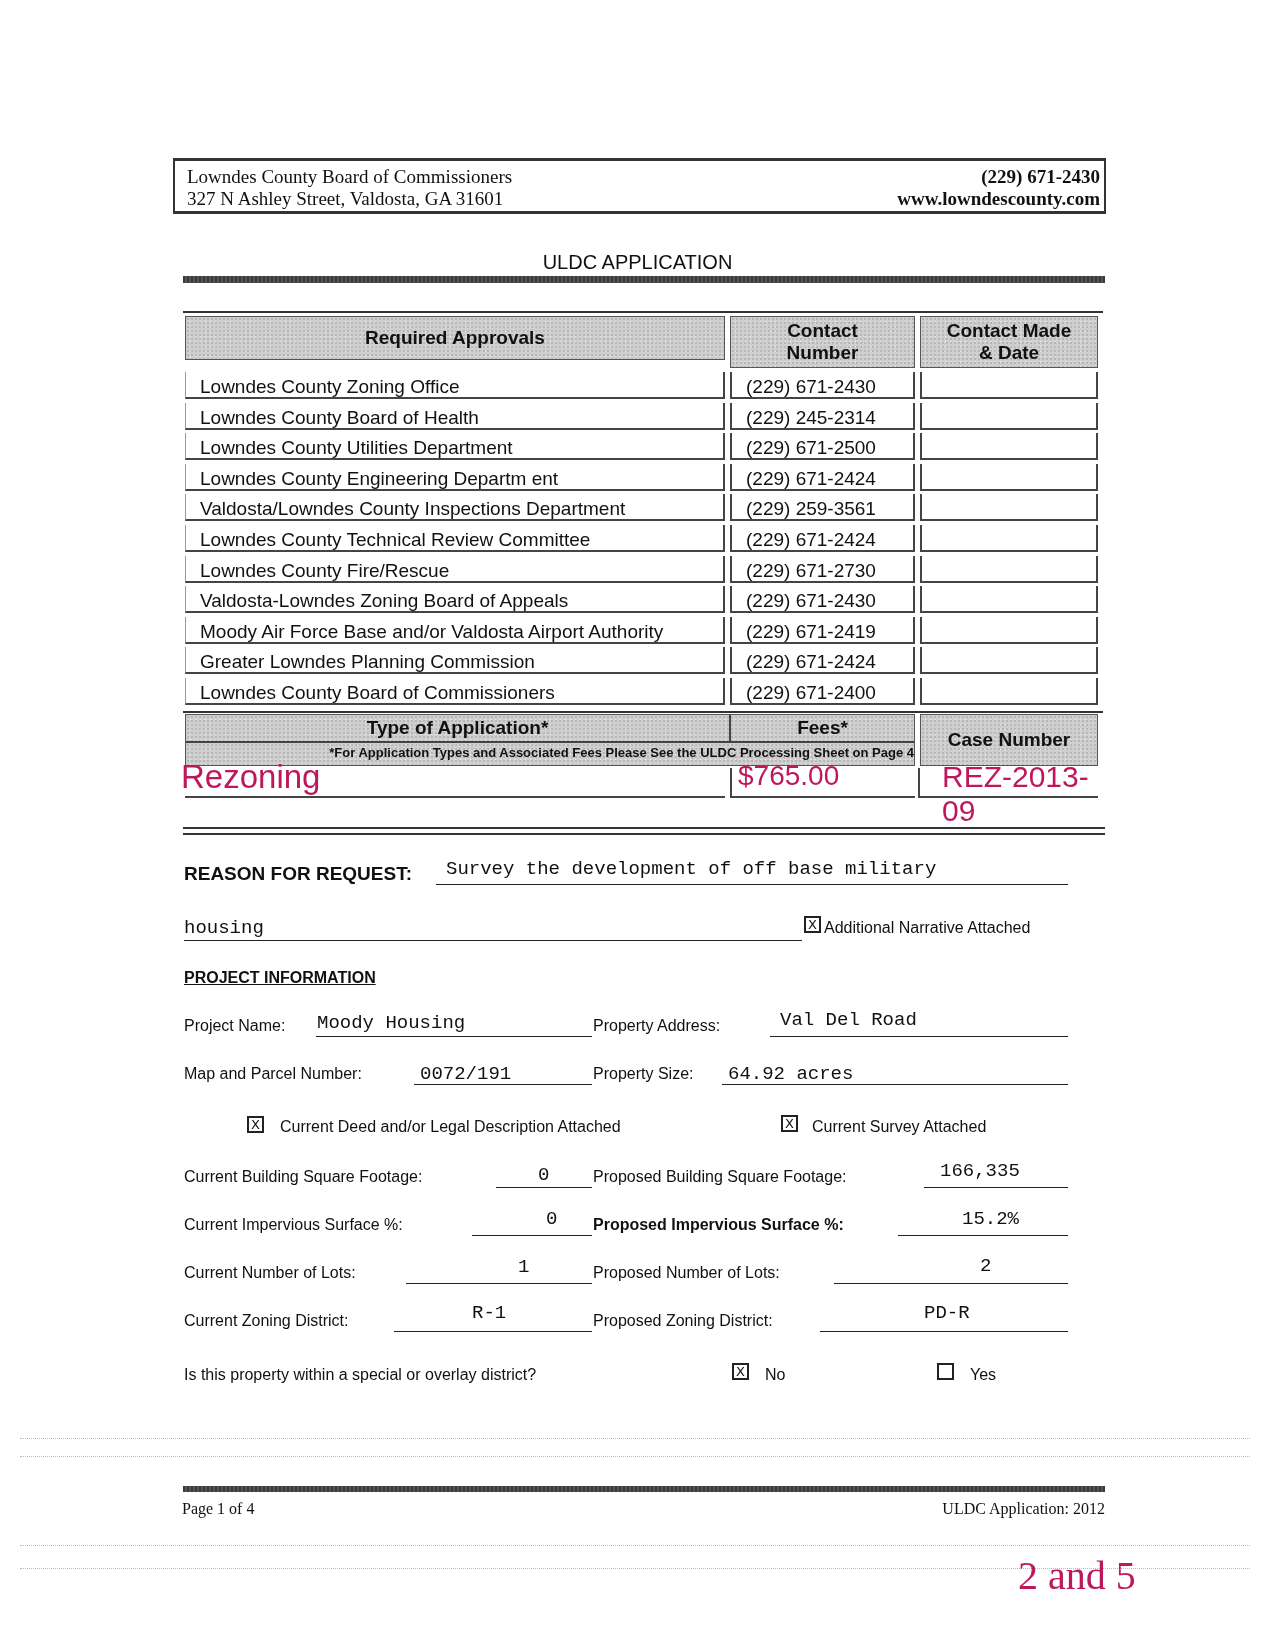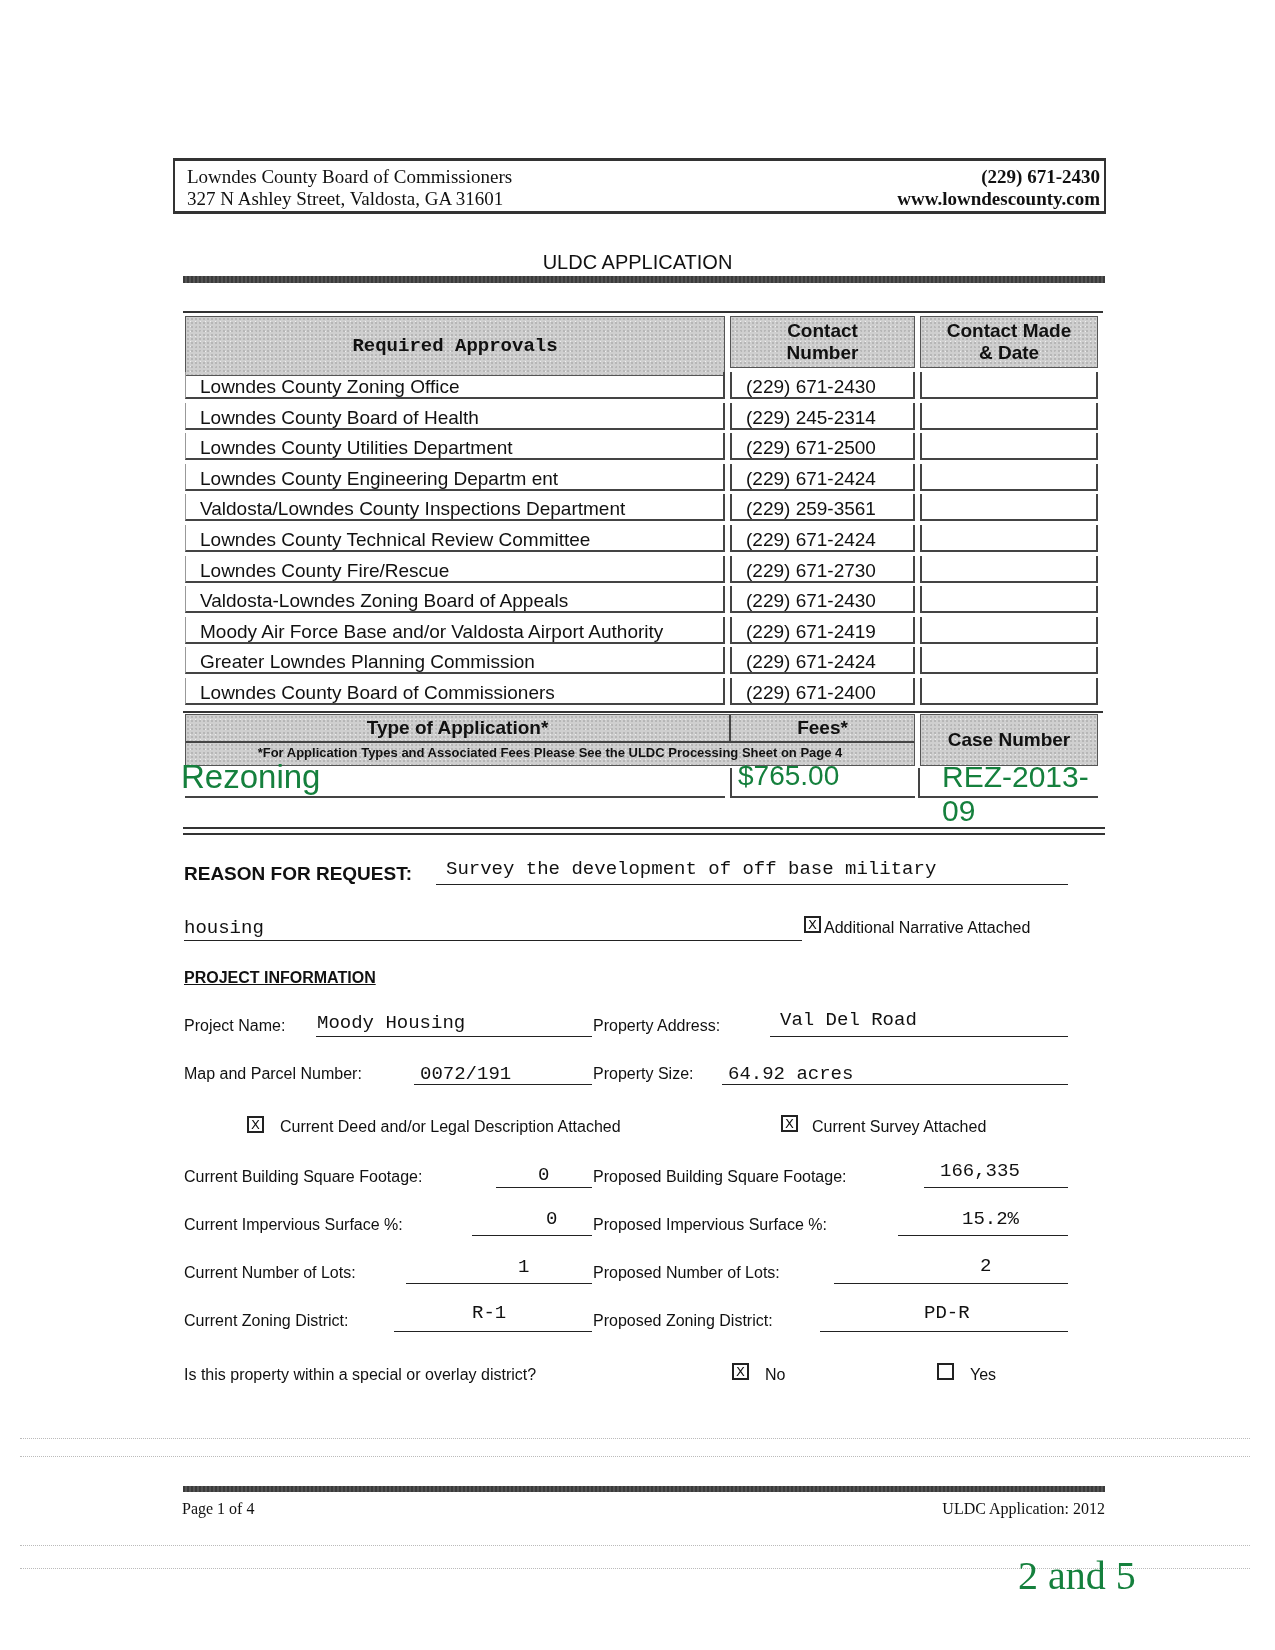--- a/index.html
+++ b/index.html
@@ -30,22 +30,22 @@
   .cell { position: absolute; box-sizing: border-box; font-size: 19px; }
   .col1 { left: 0; width: 540px; }
   .col2 { left: 545px; width: 185px; }
   .col3 { left: 735px; width: 178px; }
   .hcell { font-weight: bold; text-align: center; border: 1px solid #555; line-height: 22px; display:flex; align-items:center; justify-content:center; flex-direction: column; }
   .row-cell { height: 27px; border-bottom: 2px solid #444; border-right: 2px solid #444; padding-left: 14px; line-height: 29px; white-space: nowrap; }
   .row-cell.c1 { border-left: 1px solid #999; }
   .row-cell.c2 { padding-left: 14px; border-left: 2px solid #444; }
   .row-cell.c3 { border-left: 2px solid #444; }
 
-  .note { font-size: 13px; font-weight: bold; text-align: center; line-height: 16px; }
-  .handwrite { position: absolute; font-size: 33px; color: #15803d; }
+  .note { font-size: 13px; font-weight: bold; text-align: right; line-height: 16px; }
+  .handwrite { position: absolute; font-size: 33px; color: #be185d; }
 
   .label { position: absolute; font-size: 16px; white-space: nowrap; }
   .bold-label { font-weight: bold; }
   .uline { position: absolute; height: 0; border-bottom: 1.5px solid #222; }
   .val { position: absolute; font-size: 19px; white-space: nowrap; }
 
   .chk { position: absolute; width: 17px; height: 17px; border: 2px solid #222; box-sizing: border-box;
          font-size: 13px; line-height: 13px; text-align: center; font-family: "DejaVu Sans", sans-serif; }
 
   .footer { position: absolute; font-size: 16px; }
@@ -59,21 +59,21 @@
   <div class="l2">327 N Ashley Street, Valdosta, GA  31601</div>
   <div class="r1">(229) 671-2430</div>
   <div class="r2">www.lowndescounty.com</div>
 </div>
 
 <div class="title sans">ULDC APPLICATION</div>
 <div class="rule-thick" style="top:276px;"></div>
 
 <div class="tbl sans">
   <div style="position:absolute;left:-2px;top:-1px;width:920px;height:2px;background:#333;"></div>
-  <div class="cell col1 hcell shade" style="top:4px;height:60px;font-family:Liberation Mono, monospace;">
+  <div class="cell col1 hcell shade" style="top:4px;height:44px;">
     <span>Required Approvals</span>
   </div>
   <div class="cell col2 hcell shade" style="top:4px;height:52px;">
     <span>Contact</span>
     <span>Number</span>
   </div>
   <div class="cell col3 hcell shade" style="top:4px;height:52px;">
     <span>Contact Made</span>
     <span>&amp; Date</span>
   </div>
@@ -187,21 +187,21 @@
 <div class="label sans" style="left:184px;top:1168px;">Current Building Square Footage:</div>
 <div class="val mono" style="left:538px;top:1164px;">0</div>
 <div class="uline" style="left:496px;top:1187px;width:96px;"></div>
 <div class="label sans" style="left:593px;top:1168px;">Proposed Building Square Footage:</div>
 <div class="val mono" style="left:940px;top:1160px;">166,335</div>
 <div class="uline" style="left:924px;top:1187px;width:144px;"></div>
 
 <div class="label sans" style="left:184px;top:1216px;">Current Impervious Surface %:</div>
 <div class="val mono" style="left:546px;top:1208px;">0</div>
 <div class="uline" style="left:472px;top:1235px;width:120px;"></div>
-<div class="label sans" style="left:593px;top:1216px;">Proposed Impervious Surface %:</div>
+<div class="label sans" style="left:593px;top:1216px;font-weight:bold;">Proposed Impervious Surface %:</div>
 <div class="val mono" style="left:962px;top:1208px;">15.2%</div>
 <div class="uline" style="left:898px;top:1235px;width:170px;"></div>
 
 <div class="label sans" style="left:184px;top:1264px;">Current Number of Lots:</div>
 <div class="val mono" style="left:518px;top:1256px;">1</div>
 <div class="uline" style="left:406px;top:1283px;width:186px;"></div>
 <div class="label sans" style="left:593px;top:1264px;">Proposed Number of Lots:</div>
 <div class="val mono" style="left:980px;top:1255px;">2</div>
 <div class="uline" style="left:834px;top:1283px;width:234px;"></div>
 

